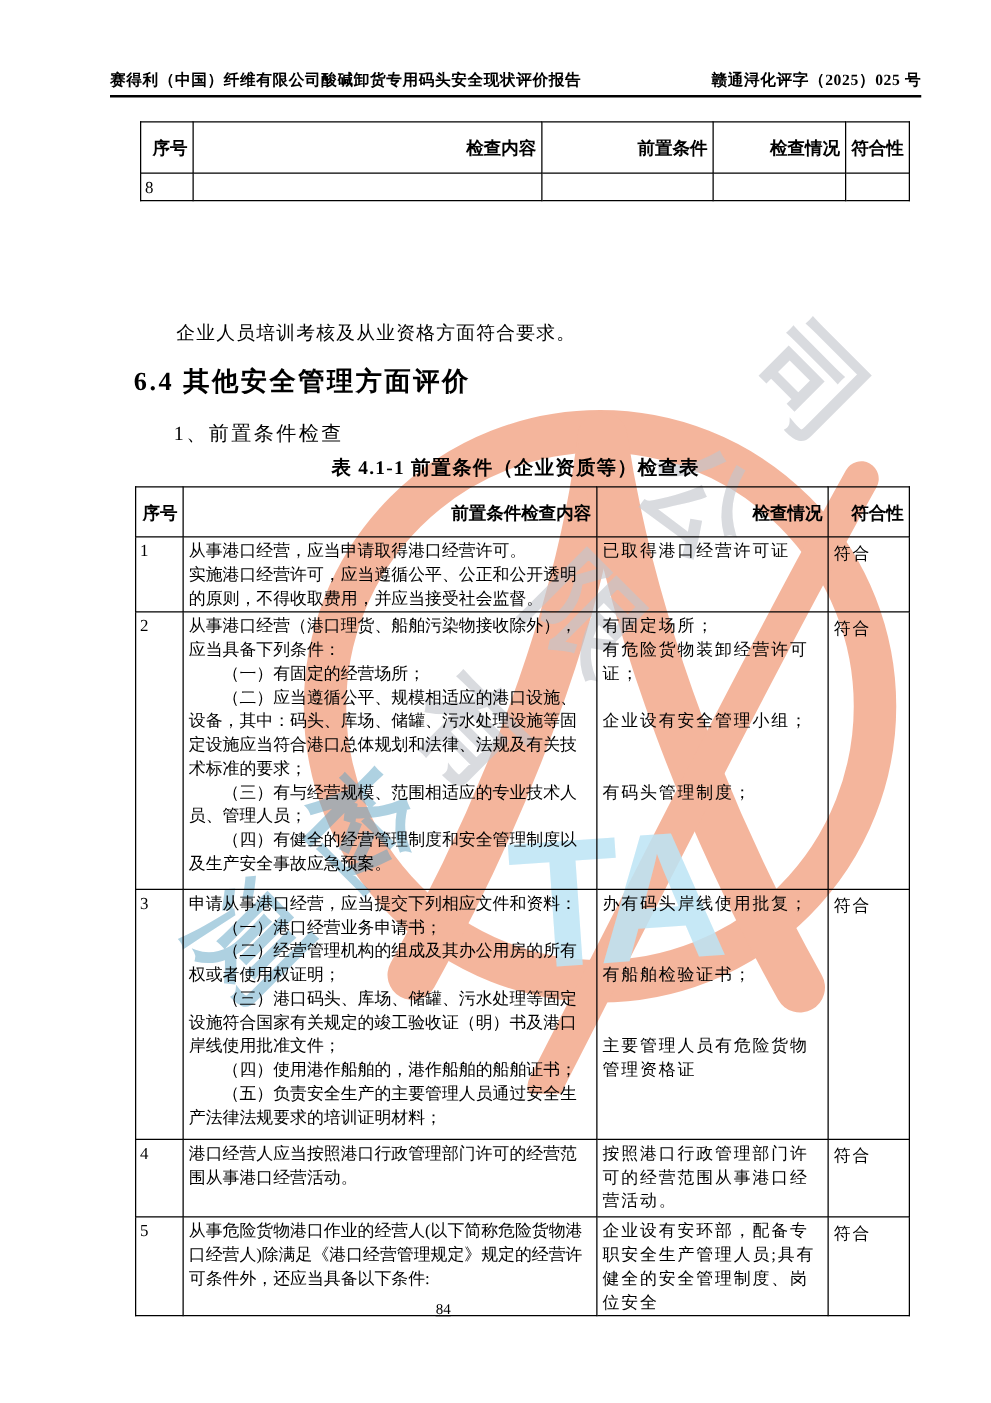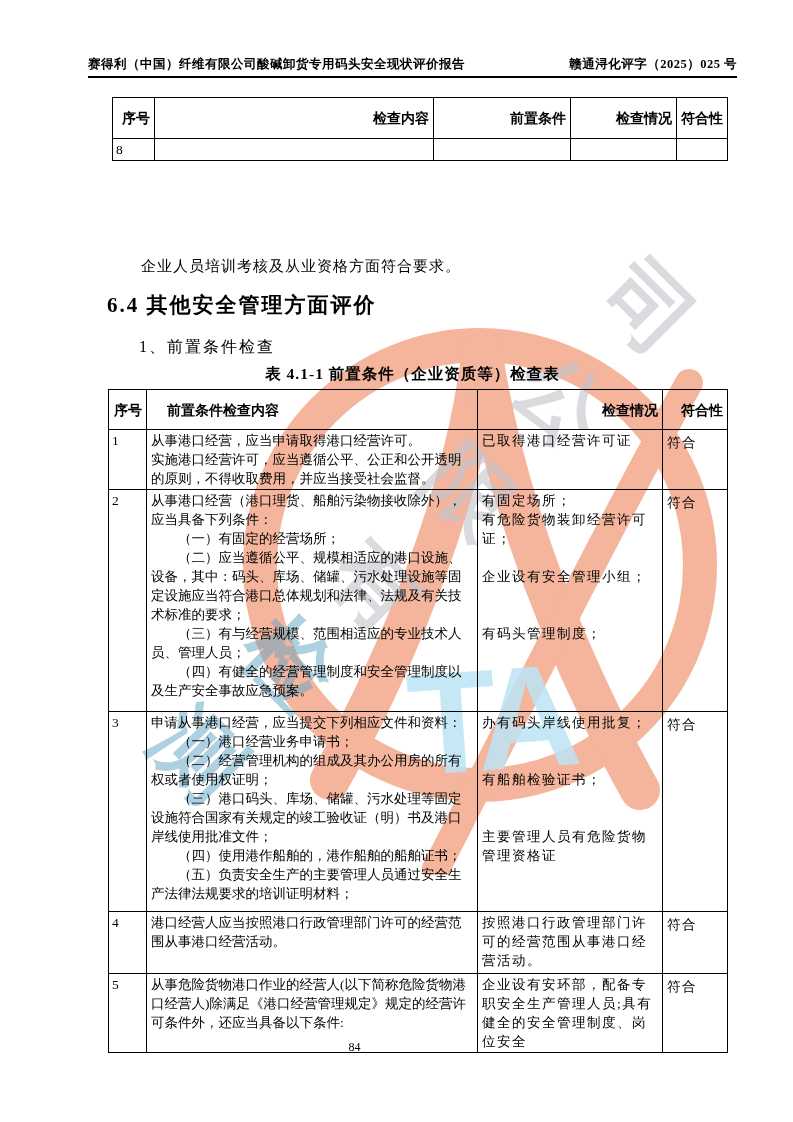--- a/index.html
+++ b/index.html
@@ -19,21 +19,21 @@
   th { font-weight:bold; text-align:right; vertical-align:middle;
        font-family:"Liberation Sans","DejaVu Sans",sans-serif; font-size:14px; line-height:18px; }
   .tbl1 { position:absolute; left:112px; top:97px; width:615px; }
   .tbl2 { position:absolute; left:108px; top:389px; width:619px; }
   .num-cell { padding-left:3px; }
   .status-cell { letter-spacing:1.5px; }
   .conform-cell { letter-spacing:1.5px; padding-top:3px; }
   .cnt div { min-height:19px; }
   .cnt .ind { text-indent:2em; }
   .cnt .blank { min-height:19px; }
-  .th-left { text-align:left; padding-left:20px; }
+  .th-left { text-align:right; padding-left:60px; }
   
   .para { position:absolute; left:88px; top:257px; width:650px; font-size:15px; letter-spacing:1px; padding-left:53px; }
   .sec-heading { position:absolute; left:107px; top:291px; font-size:21px; font-weight:bold; letter-spacing:2px; }
   .sub-item { position:absolute; left:139px; top:337px; font-size:16px; letter-spacing:2px; }
   .tbl2-title { position:absolute; left:88px; top:364px; width:649px; text-align:center;
                 font-size:15.5px; font-weight:bold; letter-spacing:1px; }
   .page-num { position:absolute; left:0; top:1040px; width:709px; text-align:center; font-size:12px;text-decoration:underline; }
   
   .wm { position:absolute; inset:0; pointer-events:none; mix-blend-mode:multiply; z-index:10; }
   .wm-svg { position:absolute; left:230px; top:315px; opacity:.8; }

